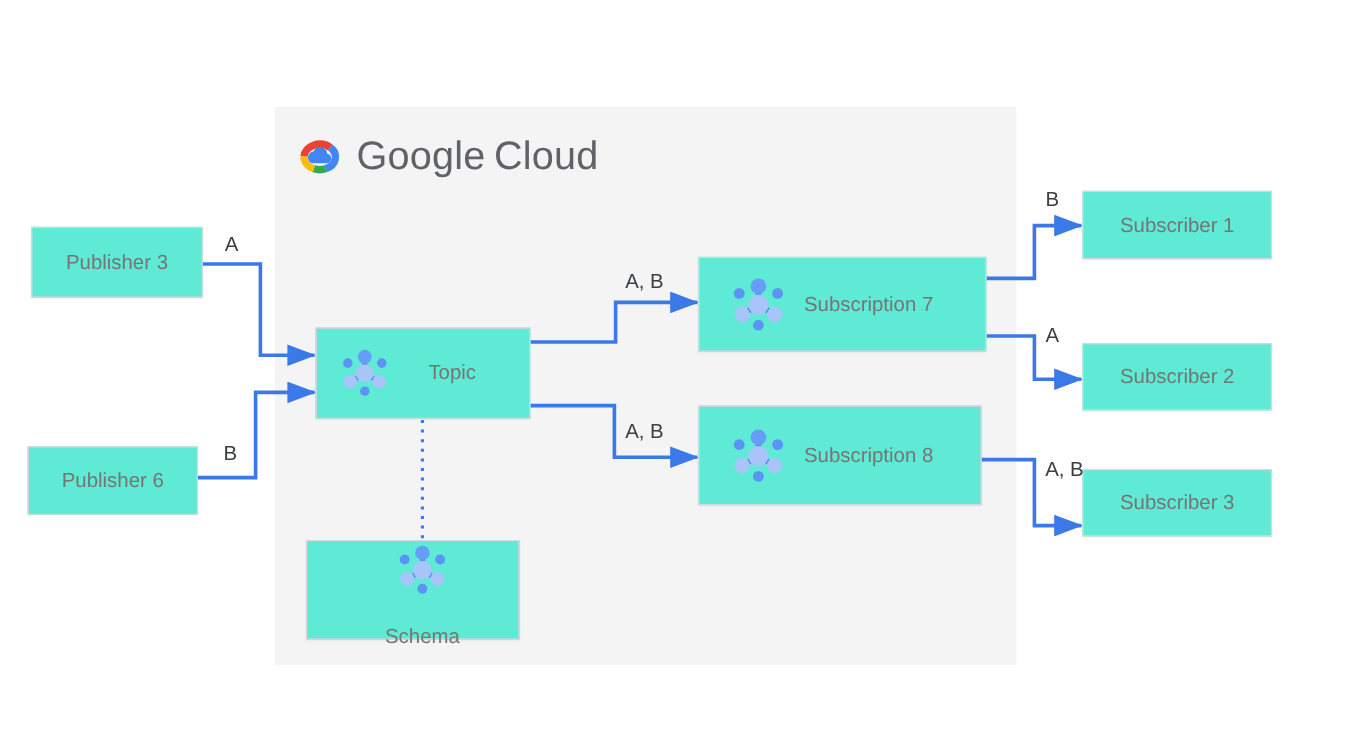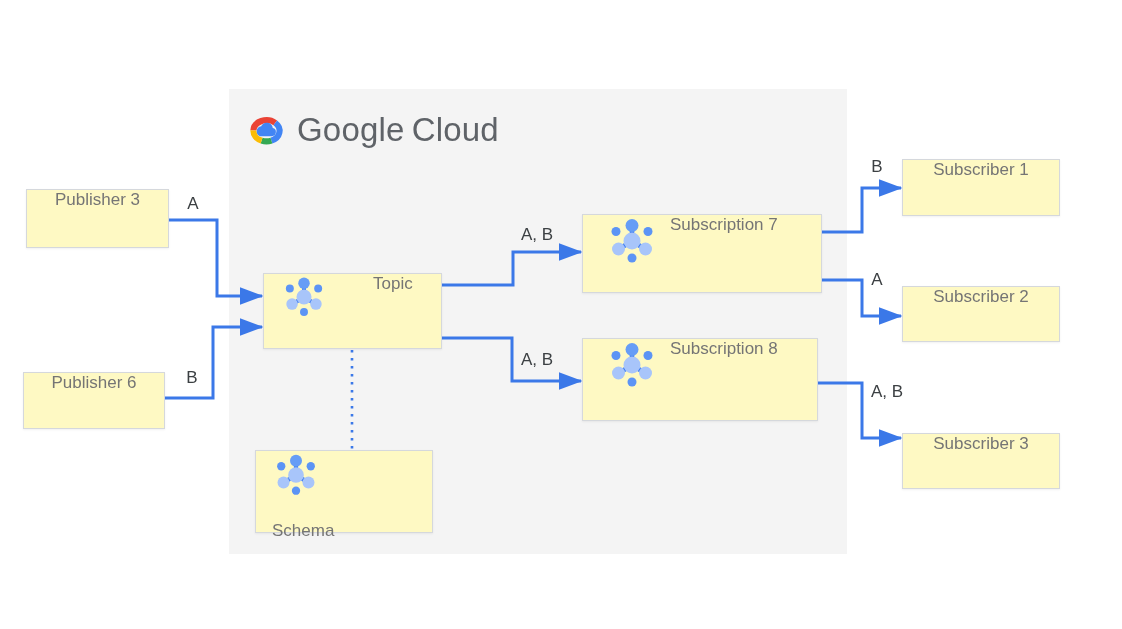--- a/index.html
+++ b/index.html
@@ -8,24 +8,24 @@
     font-family:"Liberation Sans",sans-serif;background:#ffffff;
   }
   .panel{
     position:absolute;left:229px;top:89px;width:618px;height:465px;
     background:var(--panel-bg,#F4F4F4);z-index:0;
   }
   .connectors{position:absolute;left:0;top:0;width:1122px;height:629px;z-index:1;}
   .edge{stroke:var(--arrow-blue,#3B78E8);stroke-width:3;fill:none;}
   .edge.dotted{stroke-dasharray:2.5 5.5;stroke-width:2.6;}
   .node{
-    position:absolute;z-index:2;background:#fef9c3;box-sizing:border-box;
+    position:absolute;z-index:2;background:#5eead4;box-sizing:border-box;
     border:1px solid var(--node-border,#D5D8DC);
     box-shadow:0 1px 2px rgba(0,0,0,0.06);
-    display:flex;align-items:flex-start;
+    display:flex;align-items:center;
     color:var(--node-text,#757575);font-size:17px;white-space:nowrap;
   }
   .node.center{justify-content:center;}
   .pubsub-icon{flex:0 0 auto;display:block;}
   .edge-label{
     position:absolute;z-index:3;transform:translate(-50%,-50%);
     color:var(--edge-label-text,#3C4043);font-size:17px;white-space:nowrap;
   }
   .logo{
     position:absolute;left:245px;top:111px;height:38px;z-index:2;
@@ -90,21 +90,21 @@
   </div>
 
   <div class="node center" style="left:26px;top:189px;width:143px;height:59px;">
     <span>Publisher 3</span>
   </div>
 
   <div class="node center" style="left:23px;top:372px;width:142px;height:57px;">
     <span>Publisher 6</span>
   </div>
 
-  <div class="node" style="left:263px;top:273px;width:179px;height:76px;padding-left:17px;gap:46px;">
+  <div class="node" style="left:263px;top:273px;width:179px;height:76px;padding-left:17px;gap:30px;">
     <svg class="pubsub-icon" width="46" height="46">
         <use href="#pubsub-symbol"></use>
       </svg>
     <span>Topic</span>
   </div>
 
   <div class="node" style="left:255px;top:450px;width:178px;height:83px;padding-left:16px;gap:22px;flex-direction:column;">
     <svg class="pubsub-icon" width="48" height="48">
         <use href="#pubsub-symbol"></use>
       </svg>
@@ -126,21 +126,21 @@
   </div>
 
   <div class="node center" style="left:902px;top:159px;width:158px;height:57px;">
     <span>Subscriber 1</span>
   </div>
 
   <div class="node center" style="left:902px;top:286px;width:158px;height:56px;">
     <span>Subscriber 2</span>
   </div>
 
-  <div class="node center" style="left:902px;top:433px;width:158px;height:56px;">
+  <div class="node center" style="left:902px;top:391px;width:158px;height:56px;">
     <span>Subscriber 3</span>
   </div>
 
   <span class="edge-label" style="left:193px;top:204px;">A</span>
   <span class="edge-label" style="left:192px;top:378px;">B</span>
   <span class="edge-label" style="left:537px;top:235px;">A, B</span>
   <span class="edge-label" style="left:537px;top:360px;">A, B</span>
   <span class="edge-label" style="left:877px;top:167px;">B</span>
   <span class="edge-label" style="left:877px;top:280px;">A</span>
   <span class="edge-label" style="left:887px;top:392px;">A, B</span>

